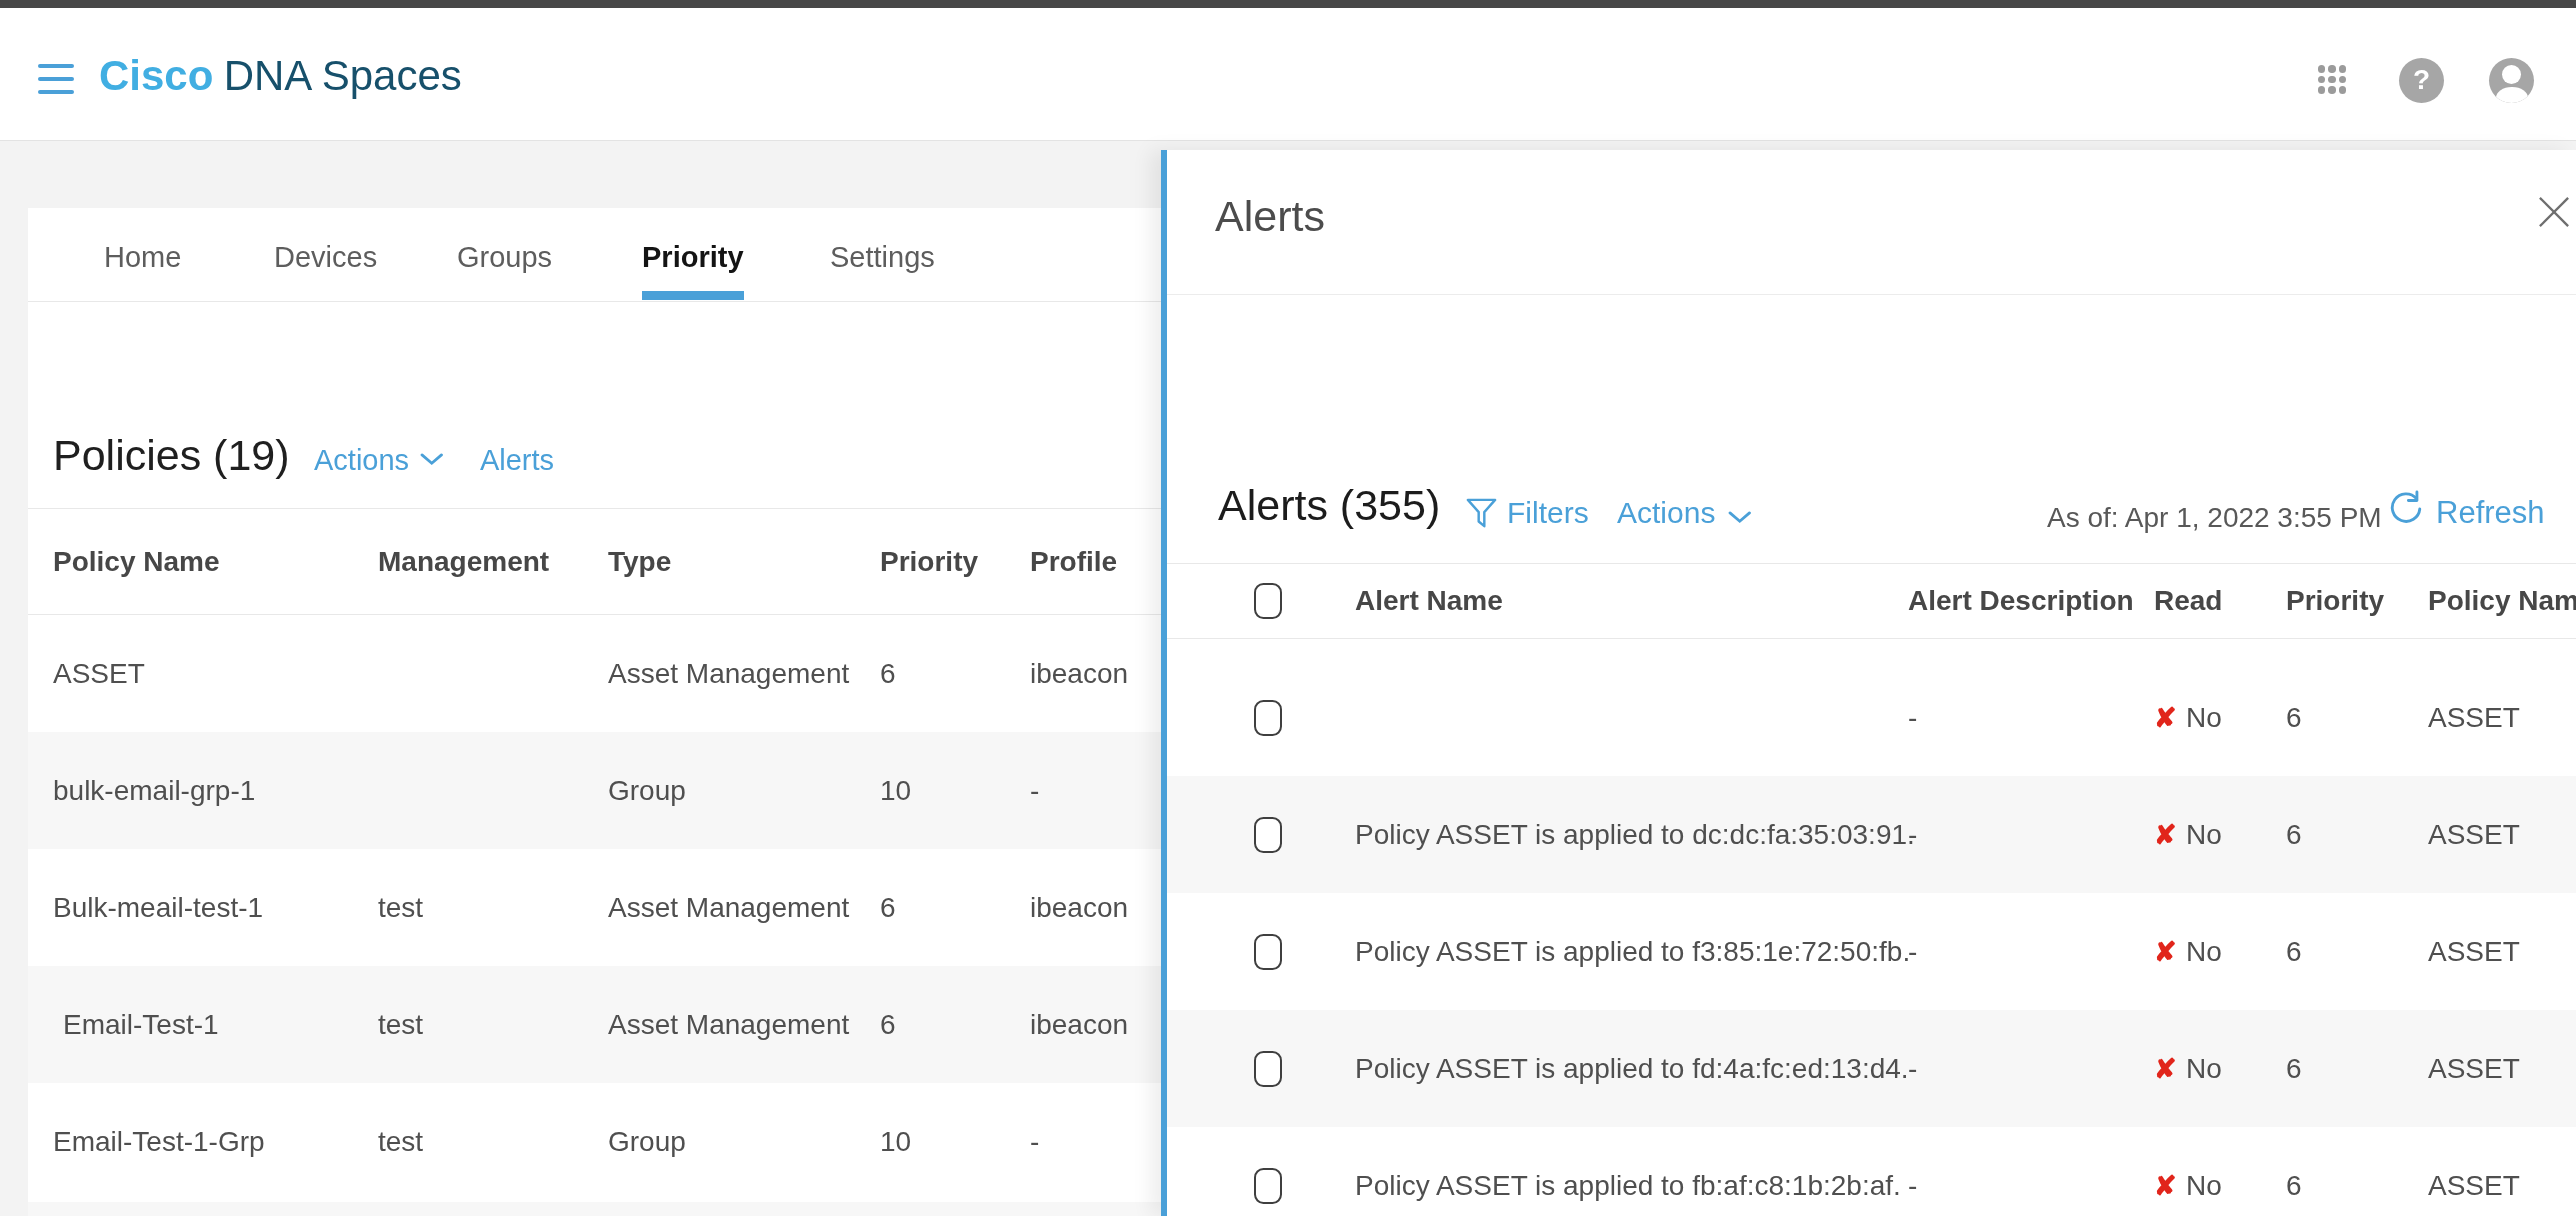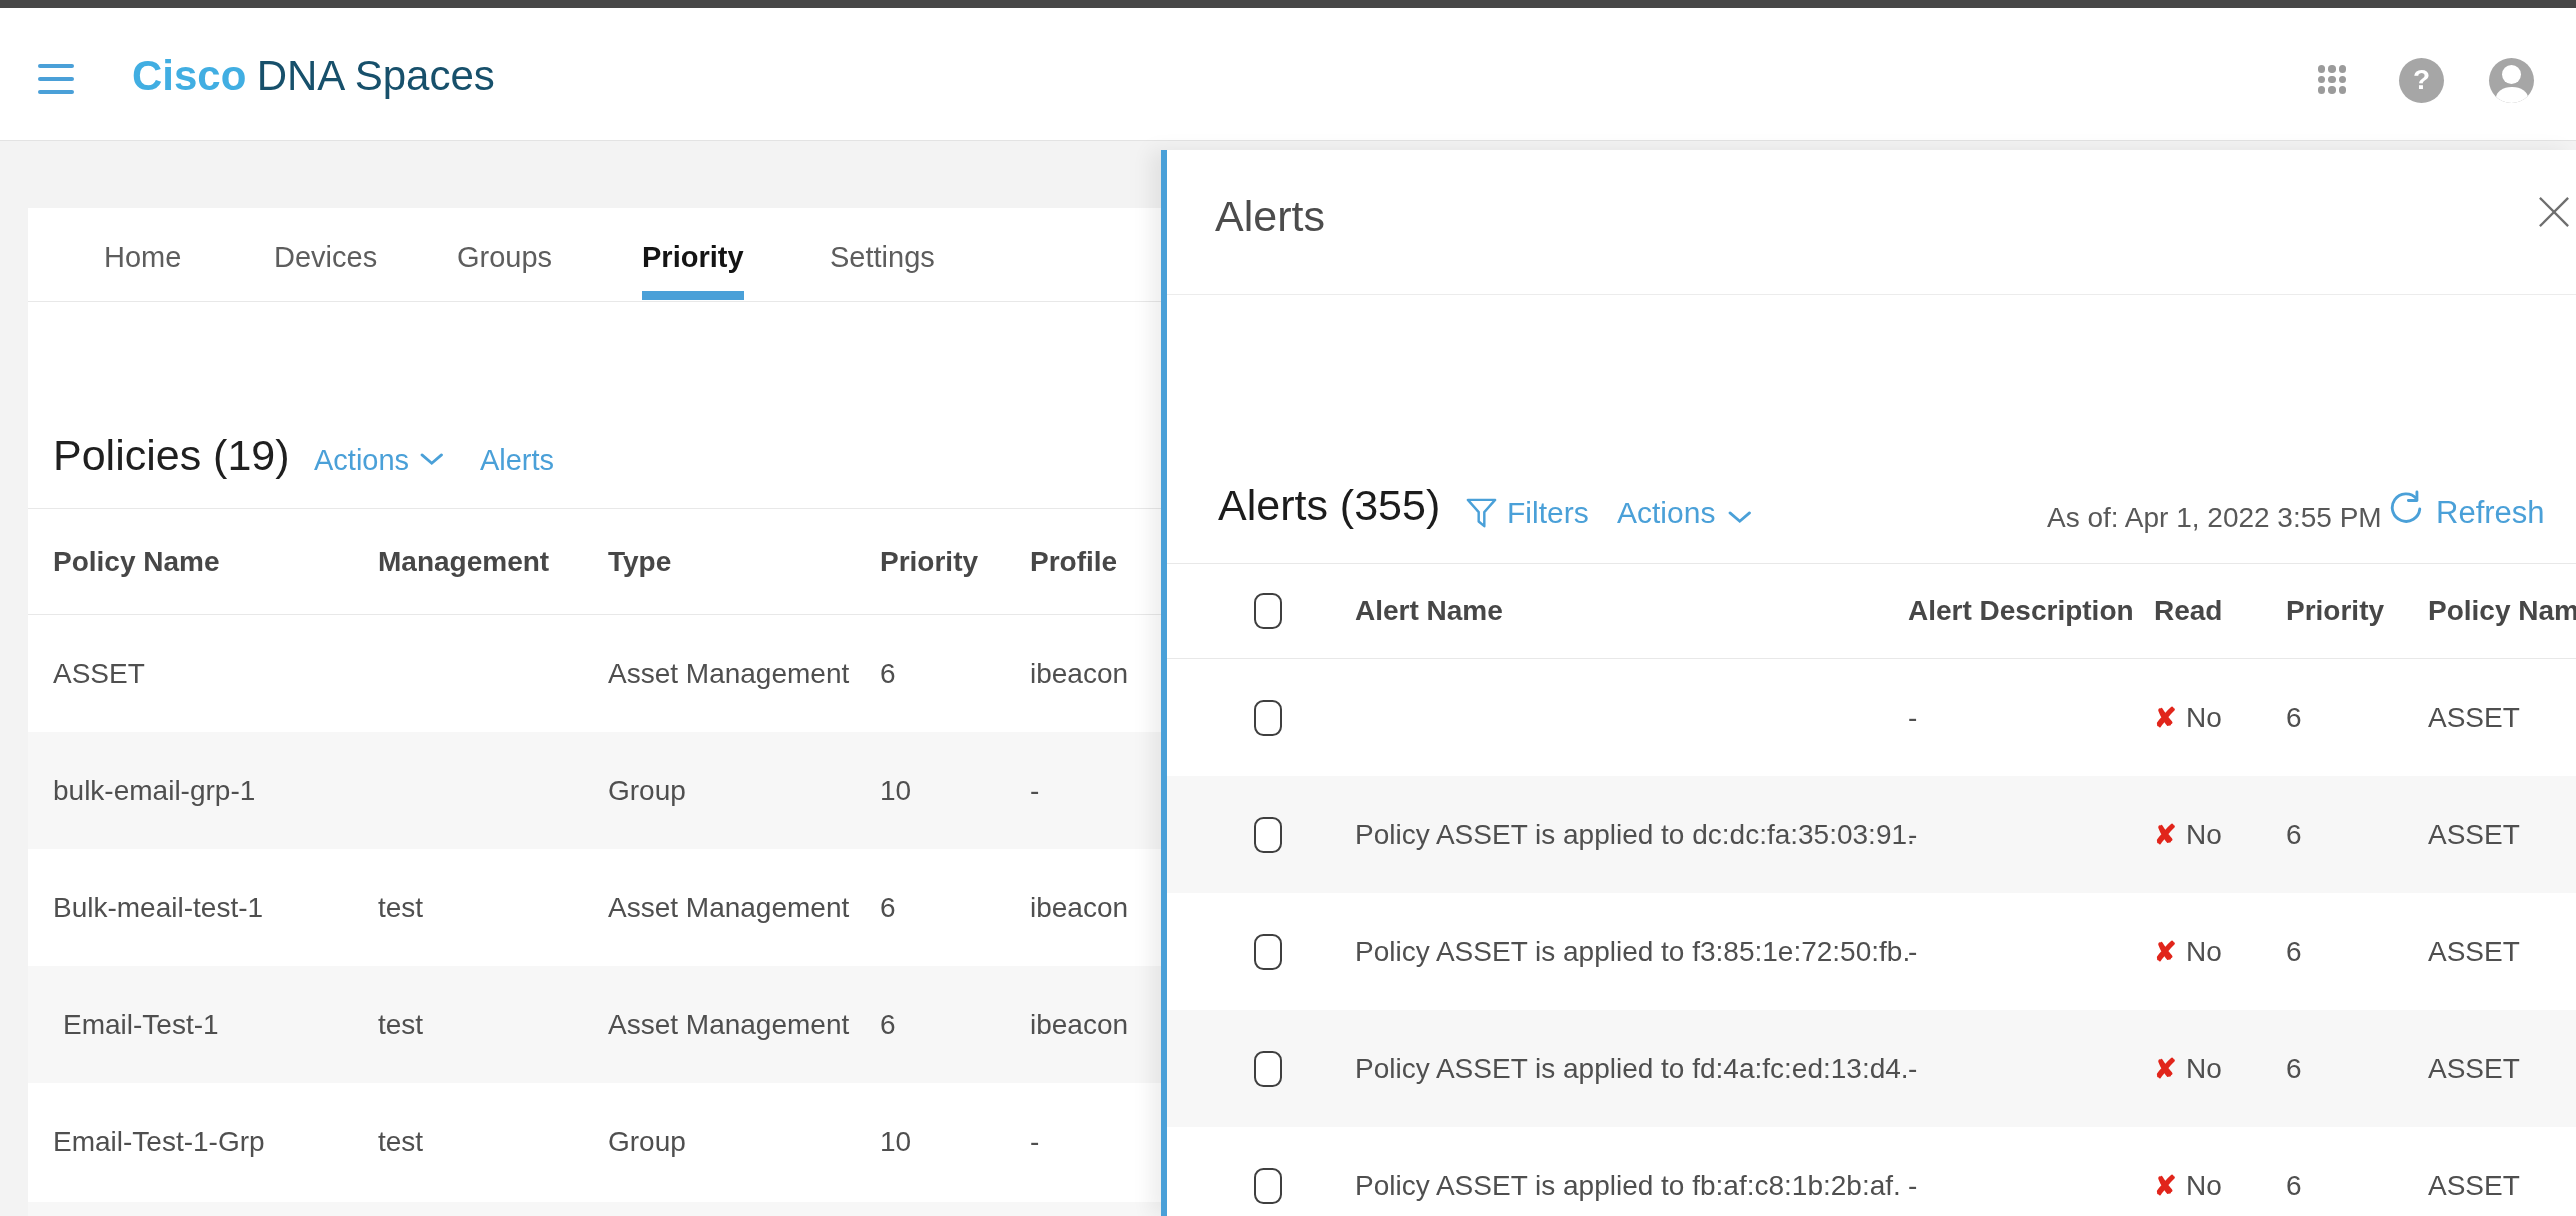--- a/index.html
+++ b/index.html
@@ -14,21 +14,21 @@
   body{
     position:relative;overflow:hidden;background:#f3f3f3;
     font-family:"Liberation Sans",sans-serif;color:#4f4f4f;
   }
   
   .top-strip{position:absolute;top:0;left:0;right:0;height:7.5px;background:#474747;}
   .app-header{position:absolute;top:7.5px;left:0;right:0;height:133px;background:#fff;border-bottom:0.9px solid #e3e3e3;z-index:6;}
   .hamburger{position:absolute;left:38px;top:56px;width:36px;height:31px;cursor:pointer;}
   .hamburger i{display:block;width:36px;height:4.7px;border-radius:2.8px;background:var(--accent);margin-bottom:8.4px;}
   .brand{position:absolute;left:99px;top:44px;font-size:42px;white-space:nowrap;}
-  .brand .b1{font-weight:bold;color:var(--logo-blue);margin-left:33px;}
+  .brand .b1{font-weight:bold;color:var(--logo-blue);}
   .brand .b2{color:var(--brand-dark);margin-left:10.3px;}
   .grid-icon{position:absolute;left:2316px;top:56px;width:32px;height:32px;display:grid;
     grid-template-columns:repeat(3,1fr);grid-template-rows:repeat(3,1fr);cursor:pointer;}
   .grid-icon i{width:7.5px;height:7.5px;border-radius:50%;background:#9b9b9b;place-self:center;}
   .round-ic{position:absolute;top:50px;width:45px;height:45px;border-radius:50%;background:var(--icon-gray);cursor:pointer;}
   .help-icon{left:2399px;color:#fff;font-weight:bold;font-size:28px;display:flex;align-items:center;justify-content:center;}
   .avatar-icon{left:2489px;overflow:hidden;}
   .avatar-icon .head{position:absolute;left:13px;top:7.5px;width:19px;height:19px;border-radius:50%;background:#fff;}
   .avatar-icon .bod{position:absolute;left:6.6px;top:29px;width:32px;height:22.5px;border-radius:50%;background:#fff;}
   
@@ -57,21 +57,21 @@
   .panel-title{position:absolute;left:48px;top:43px;font-size:43px;color:#4c4c4c;line-height:1.1;}
   .close-icon{position:absolute;left:1371px;top:46px;width:32px;height:32px;cursor:pointer;}
   .a-count{position:absolute;left:51px;top:334px;font-size:43px;color:#1c1c1c;line-height:1;white-space:nowrap;}
   .funnel-icon{position:absolute;left:299px;top:348px;cursor:pointer;}
   .filters-label{position:absolute;left:340px;top:348px;font-size:30px;line-height:1;}
   .actions-label{position:absolute;left:450px;top:348px;font-size:30px;line-height:1;}
   .a-chev{position:absolute;left:561px;top:361px;cursor:pointer;}
   .as-of{position:absolute;left:880px;top:354px;font-size:28px;color:#585858;line-height:1;white-space:nowrap;}
   .refresh-icon{position:absolute;left:1220px;top:340px;cursor:pointer;}
   .refresh-label{position:absolute;left:1269px;top:347px;font-size:31px;line-height:1;}
-  .atable-head{position:absolute;left:0;right:0;top:413px;height:96px;border-top:0.9px solid #e8e8e8;border-bottom:1.9px solid #e8e8e8;}
+  .atable-head{position:absolute;left:0;right:0;top:413px;height:76px;border-top:0.9px solid #e8e8e8;border-bottom:1.9px solid #e8e8e8;}
   .checkbox{width:28px;height:36px;border:2.8px solid #3f3f3f;border-radius:9.4px;background:#fff;cursor:pointer;}
   .cb-pos{position:absolute;left:87px;top:50%;transform:translateY(-50%);}
   .arows{position:absolute;left:0;right:0;top:509px;}
   .arow{position:relative;height:117px;}
   .arow.alt{background:#f7f7f7;}
   .read-cell{display:flex;align-items:center;gap:9.4px;}
   .xmark{color:var(--red);font-weight:bold;font-size:27px;}
   svg{display:block;}
 </style>
 </head>

